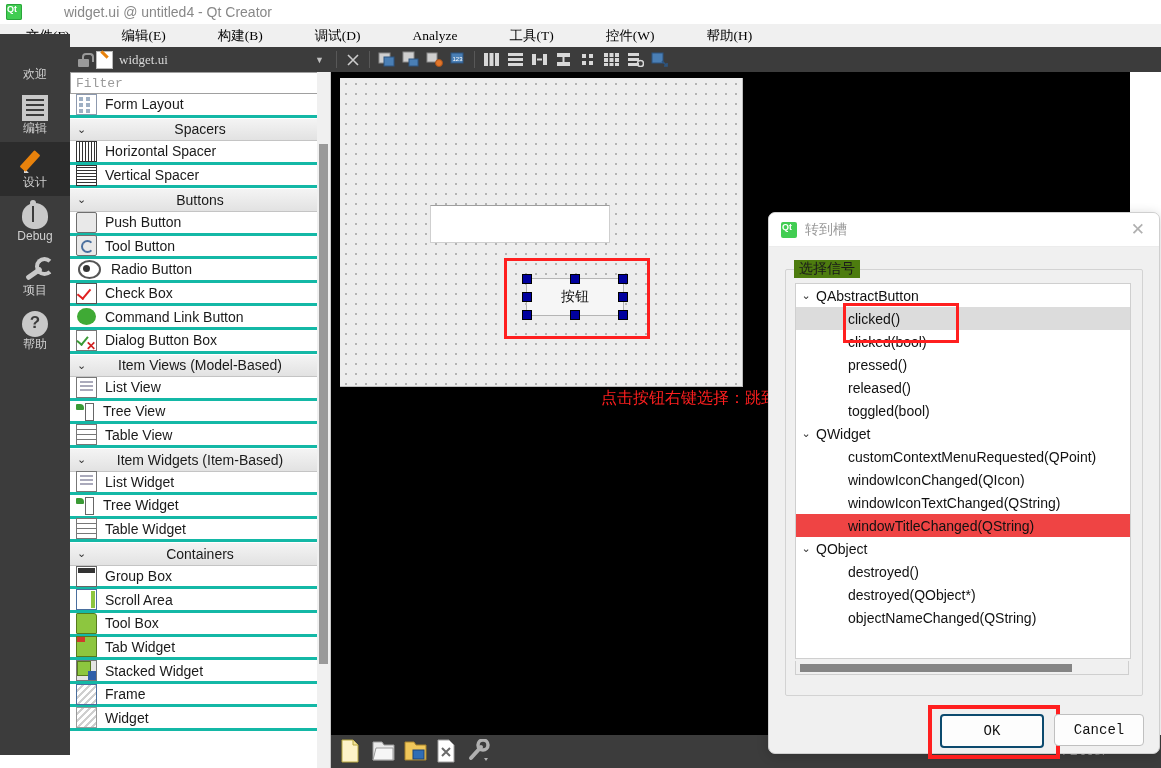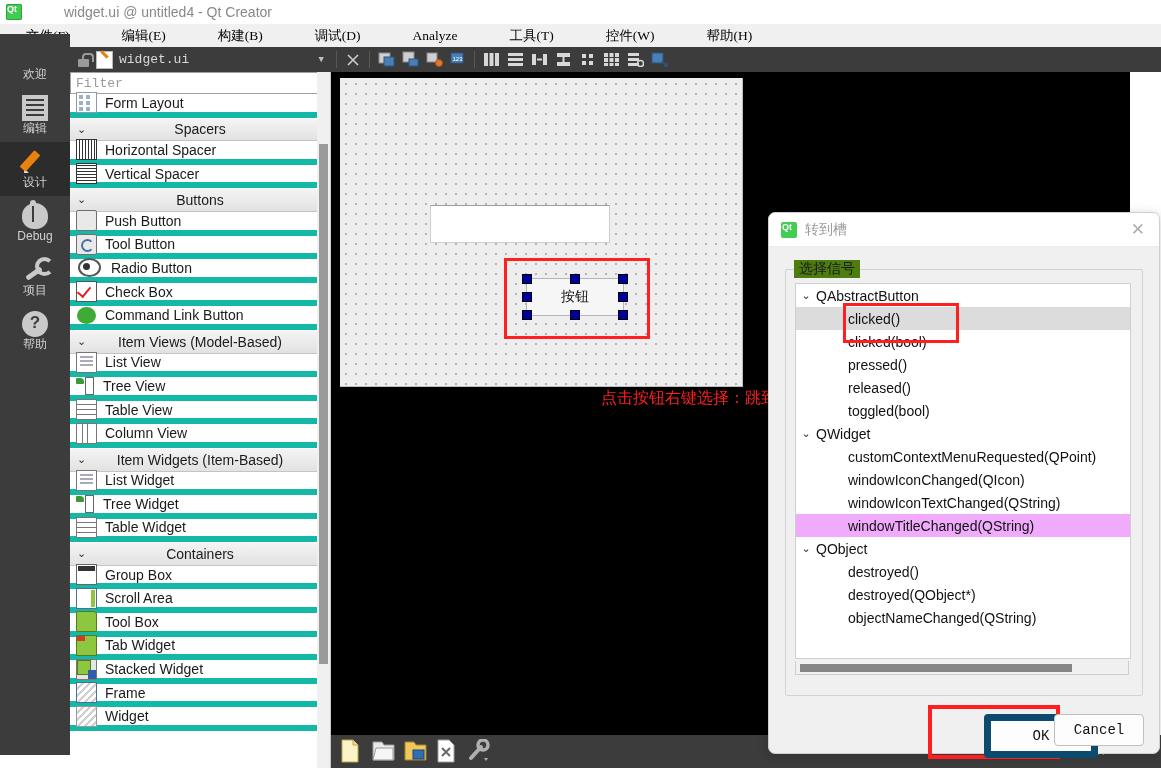--- a/index.html
+++ b/index.html
@@ -101,21 +101,21 @@
     width:24px;height:24px;border-radius:50%;background:#c9c9c9;
     color:#3c3c3c;font-weight:bold;font-size:17px;line-height:24px;text-align:center;
   }
   
   #editor-bar{
     position:absolute;left:70px;top:47px;width:1091px;height:25px;
     background:#3c3c3c;display:flex;align-items:center;
   }
   #file-combo{
     width:262px;height:40px;display:flex;align-items:center;color:#d8d8d8;
-    font-family:Liberation Mono, monospace;font-size:13px;
+    font-family:Liberation Serif, serif;font-size:13px;
   }
   .lock-icon{
     width:13px;height:14px;margin-left:8px;margin-right:5px;position:relative;
   }
   .lock-icon:before{
     content:"";position:absolute;left:0;top:6px;width:11px;height:8px;
     background:#9a9a9a;border-radius:1px;
   }
   .lock-icon:after{
     content:"";position:absolute;left:4px;top:0px;width:8px;height:7px;
@@ -144,21 +144,21 @@
     background:#fff;border-right:1px solid #c8c8c8;overflow:hidden;
   }
   #wb-filter{
     height:22px;border:1px solid #a0a0a0;margin:0;background:#fff;
     display:flex;align-items:center;padding-left:5px;
     color:#9a9a9a;font-family:"Liberation Mono",monospace;font-size:13px;
     box-sizing:border-box;width:258px;
   }
   .wb-row{
     height:23.6px;display:flex;align-items:center;padding-left:6px;
-    border-bottom:6px solid #14b8a6;font-size:14px;color:#1a1a1a;cursor:default;
+    border-bottom:3px solid #14b8a6;font-size:14px;color:#1a1a1a;cursor:default;
     box-sizing:border-box;
   }
   .wb-cat{
     height:23.6px;display:flex;align-items:center;justify-content:center;
     background:linear-gradient(#f4f4f4,#e2e2e2);border-top:1px solid #ffffff;
     border-bottom:1px solid #c4c4c4;font-size:14px;color:#1a1a1a;
     position:relative;cursor:default;box-sizing:border-box;
   }
   .wb-cat .chev{position:absolute;left:7px;top:4px;color:#333;font-size:11px;}
   .wb-icon{
@@ -311,39 +311,39 @@
     background:#fff;border:1px solid #cfcfcf;overflow:hidden;
   }
   .tnode{
     height:23px;display:flex;align-items:center;font-size:14px;color:#111;
     cursor:default;white-space:nowrap;
   }
   .tnode .chev{width:20px;text-align:center;font-size:11px;color:#333;}
   .tnode.top{padding-left:0px;}
   .tnode.child{padding-left:52px;}
   .tnode.sel-gray{background:#dcdcdc;}
-  .tnode.sel-blue{background:#f0abfc;}
+  .tnode.sel-blue{background:#ef4444;}
   #tree-hscroll-track{
     position:absolute;left:10px;top:400px;width:334px;height:14px;background:#f0f0f0;
     border-left:1px solid #cfcfcf;border-right:1px solid #cfcfcf;border-bottom:1px solid #cfcfcf;
     box-sizing:border-box;
   }
   #tree-hscroll-thumb{
     position:absolute;left:4px;top:3px;width:272px;height:8px;background:#858585;
   }
   #ok-highlight{
     position:absolute;left:928px;top:705px;width:124px;height:46px;
     border:4px solid #ff1f1f;
   }
   .dlg-btn{
     position:absolute;height:30px;background:#fdfdfd;border:1px solid #c0c0c0;
     border-radius:4px;display:flex;align-items:center;justify-content:center;
     font-family:"Liberation Mono",monospace;font-size:14px;color:#111;cursor:default;
   }
-  #btn-ok{left:940px;top:714px;width:100px;border:7px solid #0c4a6e;margin-left:44px;}
+  #btn-ok{left:940px;top:714px;width:100px;border:2px solid #0c4a6e;}
   #btn-cancel{left:1054px;top:714px;width:88px;}
   
   #right-strip{
     position:absolute;left:1130px;top:72px;width:31px;height:663px;background:#fff;
   }
 </style>
 </head>
 <body>
 
 <div id="titlebar">
@@ -554,39 +554,39 @@
         <span>Radio Button</span>
       </div>
       <div class="wb-row">
         <span class="wb-icon i-check"></span>
         <span>Check Box</span>
       </div>
       <div class="wb-row">
         <span class="wb-icon i-cmdlink"></span>
         <span>Command Link Button</span>
       </div>
+      <div class="wb-row">
+        <span class="wb-icon i-dlgbtn"></span>
+        <span>Dialog Button Box</span>
+      </div>
       <div class="wb-cat">
         <span class="chev">⌄</span>
         <span>Item Views (Model-Based)</span>
       </div>
       <div class="wb-row">
         <span class="wb-icon i-listview"></span>
         <span>List View</span>
       </div>
       <div class="wb-row">
         <span class="wb-icon i-treeview"></span>
         <span>Tree View</span>
       </div>
       <div class="wb-row">
         <span class="wb-icon i-tableview"></span>
         <span>Table View</span>
-      </div>
-      <div class="wb-row">
-        <span class="wb-icon i-columnview"></span>
-        <span>Column View</span>
       </div>
       <div class="wb-cat">
         <span class="chev">⌄</span>
         <span>Item Widgets (Item-Based)</span>
       </div>
       <div class="wb-row">
         <span class="wb-icon i-listview"></span>
         <span>List Widget</span>
       </div>
       <div class="wb-row">

